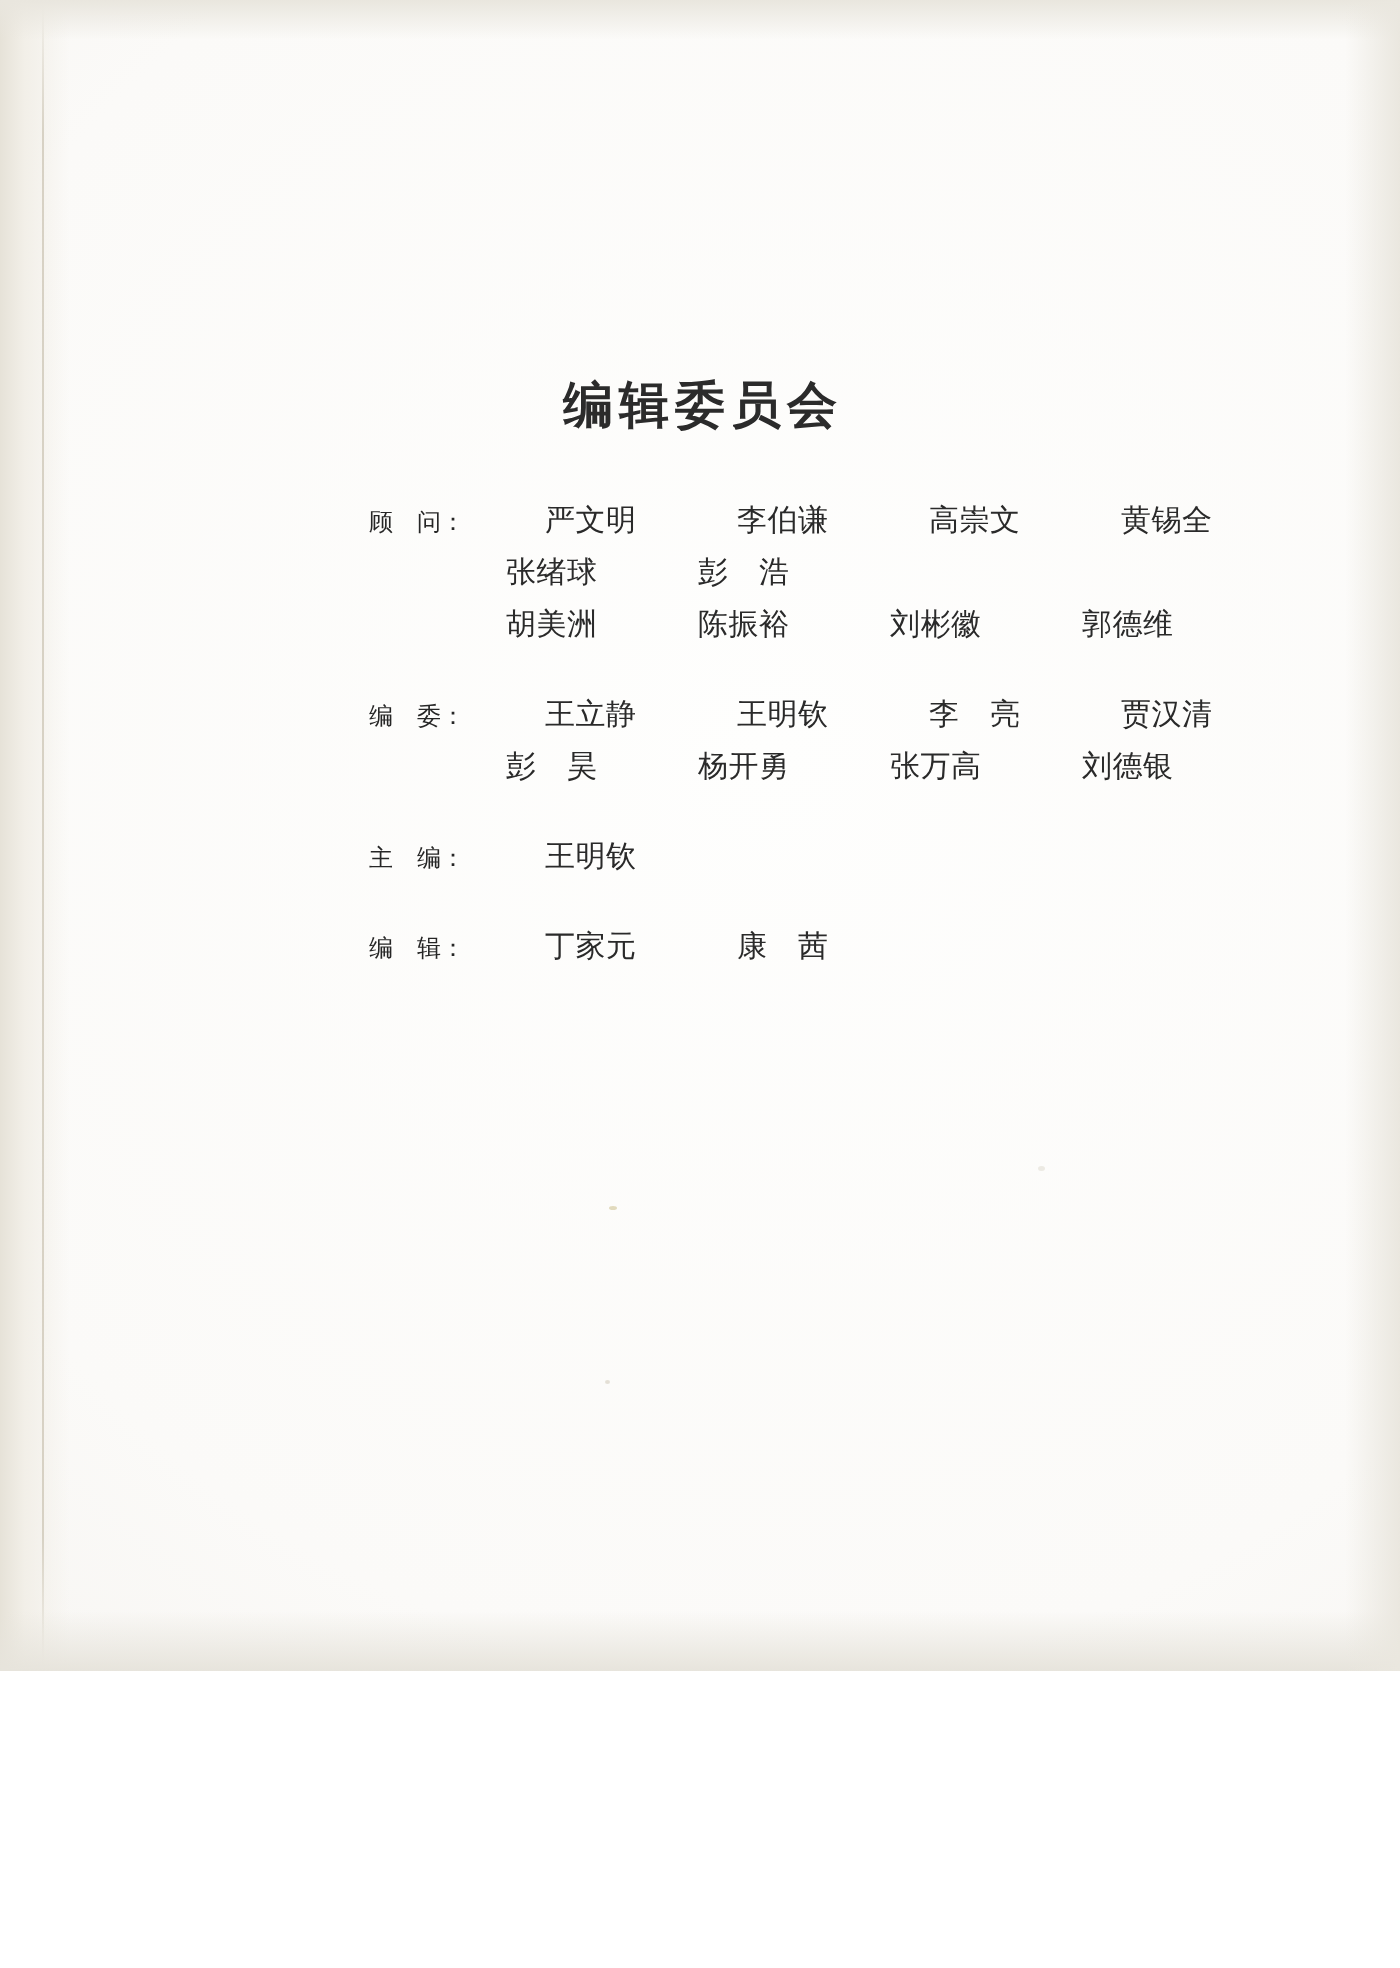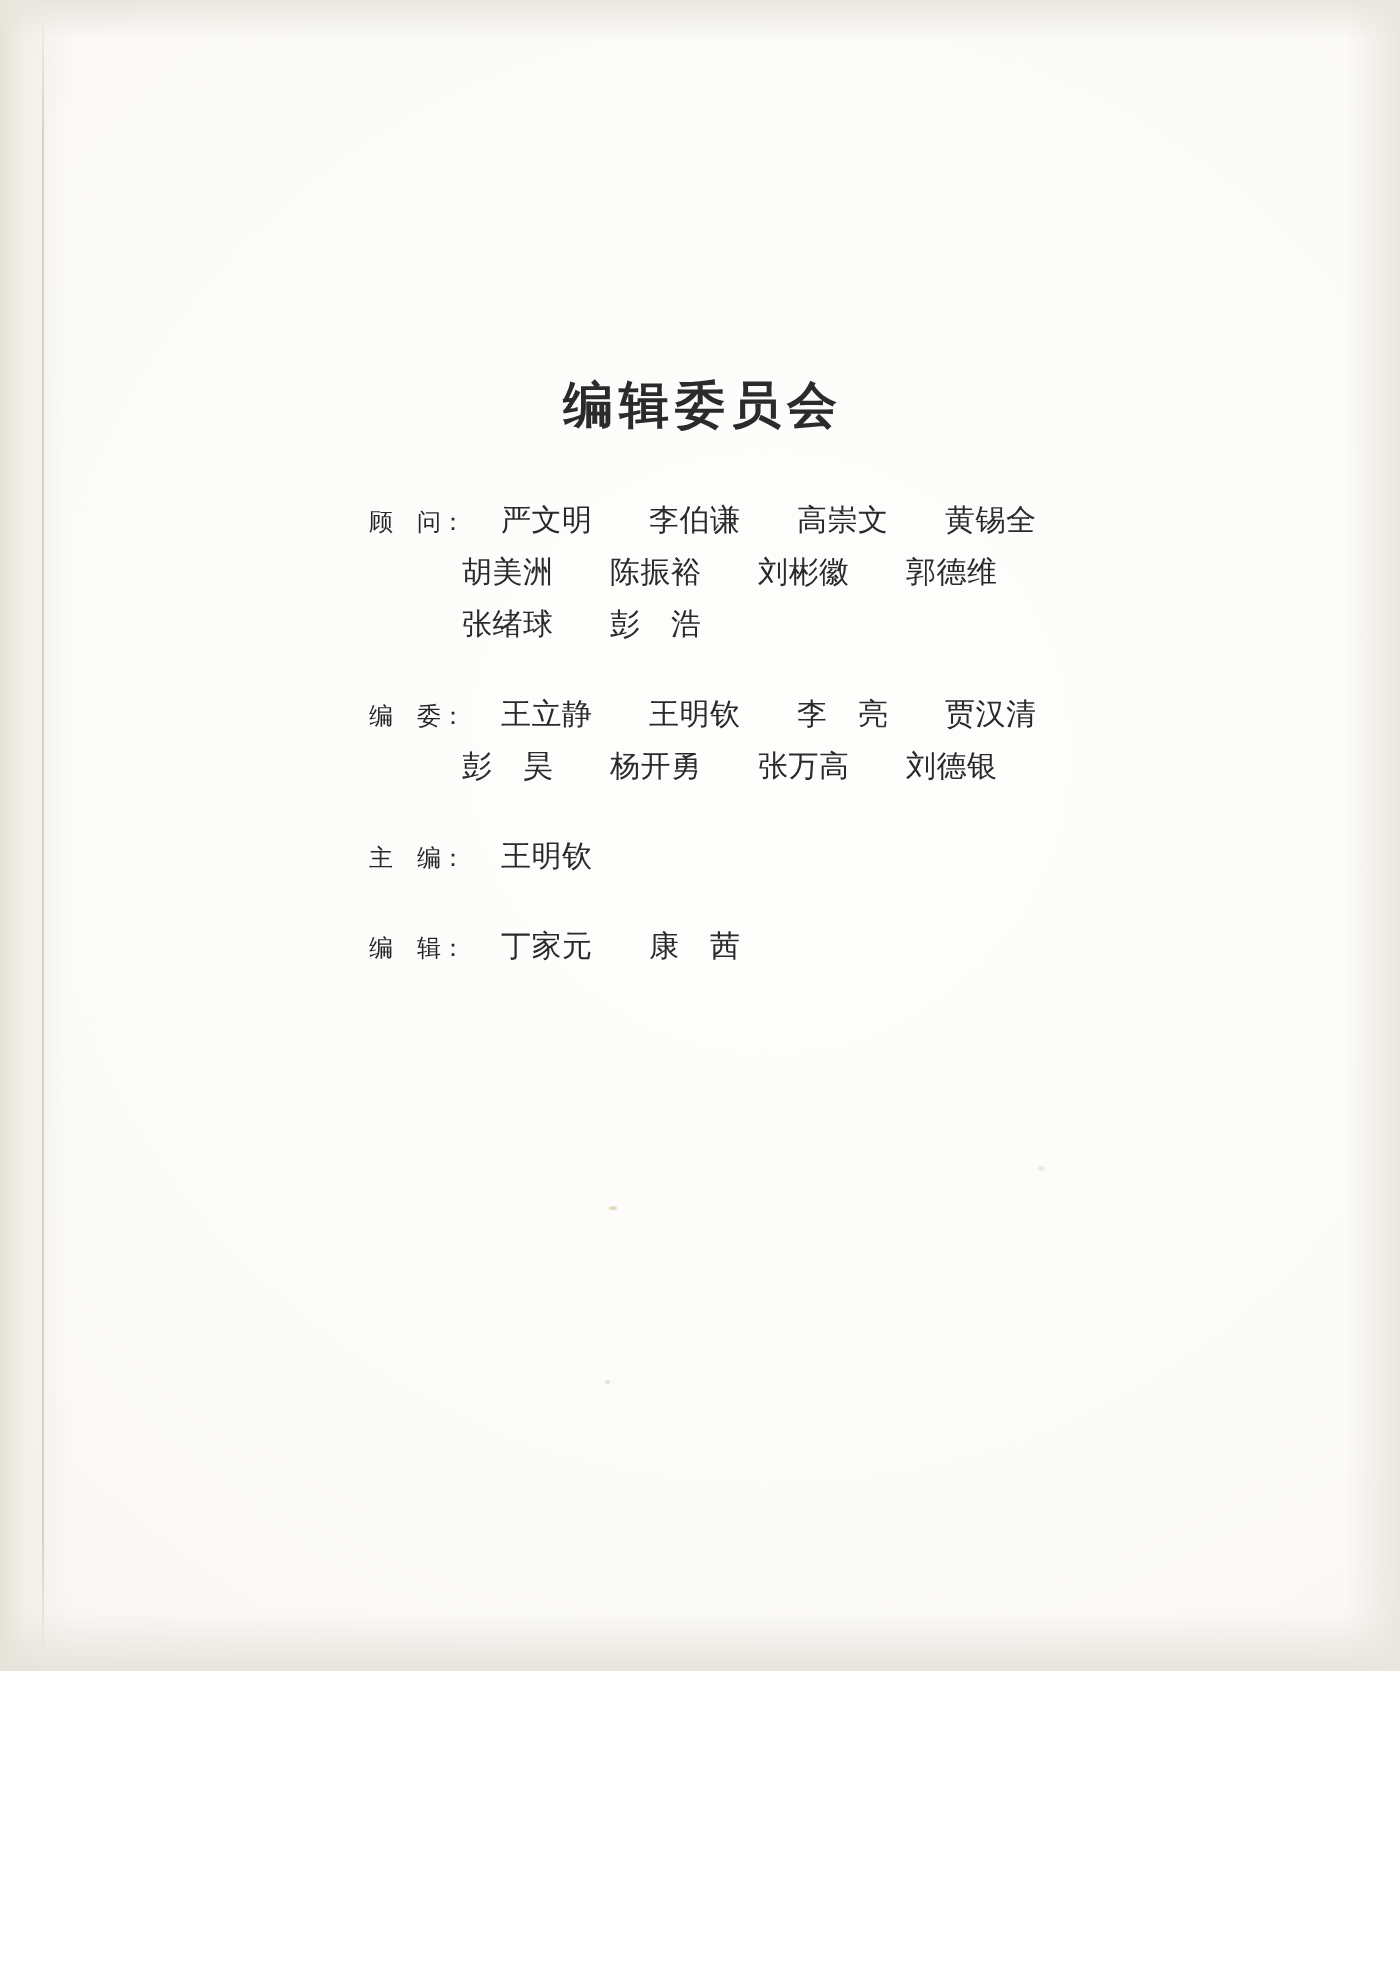--- a/index.html
+++ b/index.html
@@ -120,20 +120,21 @@
     display: flex;
   }
   .name {
     width: 148px;
     flex: 0 0 148px;
     font-size: 30px;
     color: #2a2a2a;
     letter-spacing: 0.5px;
     white-space: nowrap;
     font-family: "DejaVu Serif", "Liberation Serif", serif;
+    margin-left: 44px;
   }
 
   .speck {
     position: absolute;
     border-radius: 50%;
     background: #cfc8b8;
     opacity: 0.55;
   }
 </style>
 </head>
@@ -162,33 +163,33 @@
           <div class="names">
             <div class="name">严文明</div>
             <div class="name">李伯谦</div>
             <div class="name">高崇文</div>
             <div class="name">黄锡全</div>
           </div>
         </div>
         <div class="row">
           <div class="label-empty"></div>
           <div class="names">
+            <div class="name">张绪球</div>
+            <div class="name">彭　浩</div>
+          </div>
+        </div>
+        <div class="row">
+          <div class="label-empty"></div>
+          <div class="names">
             <div class="name">胡美洲</div>
             <div class="name">陈振裕</div>
             <div class="name">刘彬徽</div>
             <div class="name">郭德维</div>
           </div>
         </div>
-        <div class="row">
-          <div class="label-empty"></div>
-          <div class="names">
-            <div class="name">张绪球</div>
-            <div class="name">彭　浩</div>
-          </div>
-        </div>
       </div>
 
       <div class="section">
         <div class="row">
           <div class="label">编　委：</div>
           <div class="names">
             <div class="name">王立静</div>
             <div class="name">王明钦</div>
             <div class="name">李　亮</div>
             <div class="name">贾汉清</div>

